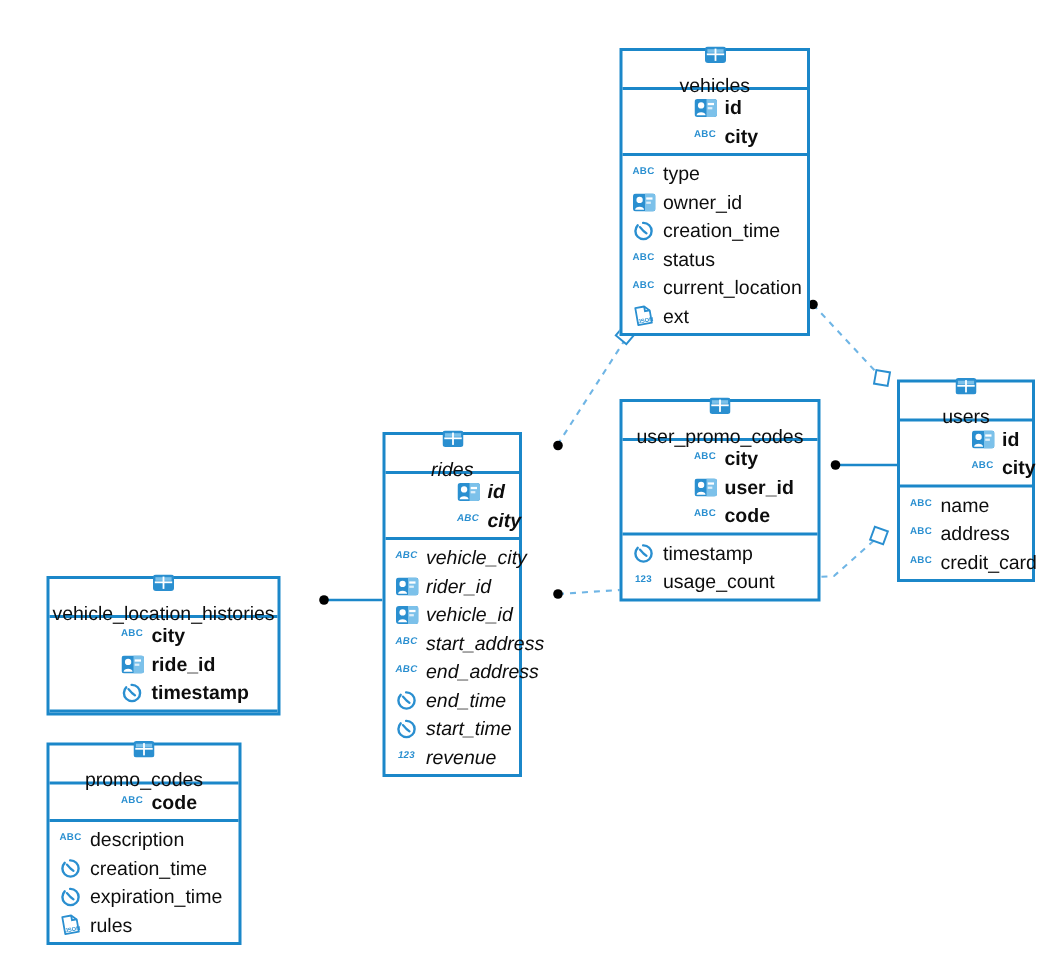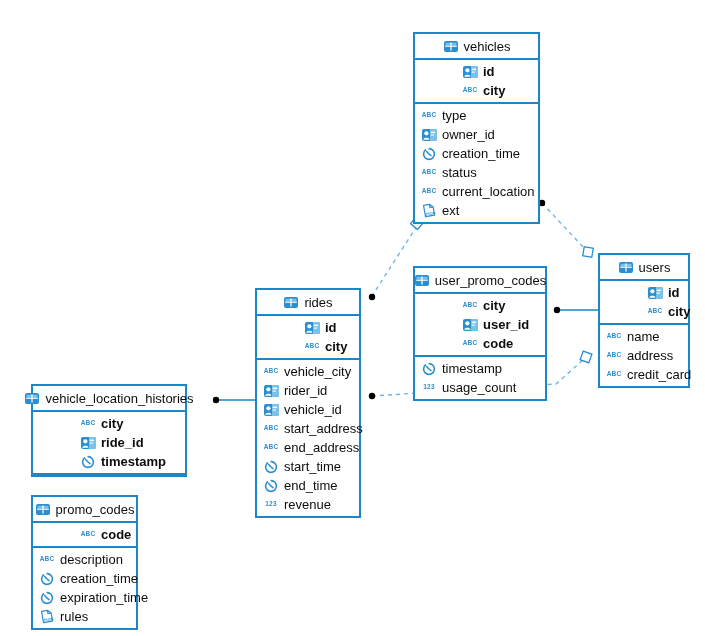--- a/index.html
+++ b/index.html
@@ -15,21 +15,21 @@
   }
   #canvas{position:absolute;inset:0;width:705px;height:636px;}
   #rel-layer{position:absolute;left:0;top:0;pointer-events:none;}
   .erd-table{
     position:absolute;background:#fff;border:2px solid var(--blue);
     box-sizing:border-box;z-index:2;
   }
   .tbl-header{
     height:24px;border-bottom:2px solid var(--blue);
     display:flex;align-items:center;justify-content:center;gap:5px;
-    font-size:13px;font-weight:500;color:var(--text);white-space:nowrap;
+    font-size:13px;font-weight:500;color:var(--text);white-space:nowrap;flex-direction:column;
   }
   .tbl-section{padding:2px 0;}
   .tbl-section.pk{border-bottom:2px solid var(--blue);padding-left:41px;}
   .col-row{
     height:19px;display:flex;align-items:center;gap:4px;
     padding:0 5px;font-size:13px;color:var(--text);white-space:nowrap;
   }
   .col-row.pk{font-weight:bold;}
   .icon-cell{
     flex:0 0 18px;width:18px;height:15px;display:flex;
@@ -262,21 +262,21 @@
             <span>address</span>
           </div>
           <div class="col-row">
             <span class="icon-cell">
               <span class="abc">ABC</span>
             </span>
             <span>credit_card</span>
           </div>
         </div>
       </div>
-      <div class="erd-table" style="left: 255px; top: 288px; width: 106px;">
+      <div class="erd-table" style="left: 255px; top: 288px; width: 93px; font-style: italic;">
         <div class="tbl-header">
           <span class="icon-cell" style="flex: 0 0 16px;">
             <svg width="14" height="11" viewBox="0 0 14 11">
       <rect x="0" y="0" width="14" height="11" rx="2" fill="#2a8fd0"></rect>
       <rect x="1.6" y="1.8" width="10.8" height="2.4" fill="#7cc1ea"></rect>
       <rect x="1.2" y="4.6" width="11.6" height="1.2" fill="#ffffff"></rect>
       <rect x="6.4" y="1.4" width="1.2" height="8.2" fill="#ffffff"></rect>
     </svg>
           </span>
           <span>rides</span>
@@ -347,33 +347,33 @@
             </span>
             <span>end_address</span>
           </div>
           <div class="col-row">
             <span class="icon-cell">
               <svg width="14" height="14" viewBox="0 0 14 14">
       <circle cx="7" cy="7" r="5.4" fill="none" stroke="#2a8fd0" stroke-width="1.6" stroke-dasharray="27 4" stroke-dashoffset="6" stroke-linecap="round"></circle>
       <path d="M7,7 L4.6,4.4 M7,7 L9,8.6" fill="none" stroke="#2a8fd0" stroke-width="1.5" stroke-linecap="round"></path>
     </svg>
             </span>
+            <span>end_time</span>
+          </div>
+          <div class="col-row">
+            <span class="icon-cell">
+              <svg width="14" height="14" viewBox="0 0 14 14">
+      <circle cx="7" cy="7" r="5.4" fill="none" stroke="#2a8fd0" stroke-width="1.6" stroke-dasharray="27 4" stroke-dashoffset="6" stroke-linecap="round"></circle>
+      <path d="M7,7 L4.6,4.4 M7,7 L9,8.6" fill="none" stroke="#2a8fd0" stroke-width="1.5" stroke-linecap="round"></path>
+    </svg>
+            </span>
             <span>start_time</span>
           </div>
           <div class="col-row">
             <span class="icon-cell">
-              <svg width="14" height="14" viewBox="0 0 14 14">
-      <circle cx="7" cy="7" r="5.4" fill="none" stroke="#2a8fd0" stroke-width="1.6" stroke-dasharray="27 4" stroke-dashoffset="6" stroke-linecap="round"></circle>
-      <path d="M7,7 L4.6,4.4 M7,7 L9,8.6" fill="none" stroke="#2a8fd0" stroke-width="1.5" stroke-linecap="round"></path>
-    </svg>
-            </span>
-            <span>end_time</span>
-          </div>
-          <div class="col-row">
-            <span class="icon-cell">
               <span class="abc">123</span>
             </span>
             <span>revenue</span>
           </div>
         </div>
       </div>
       <div class="erd-table" style="left: 31px; top: 336px; width: 156px; margin-top: 48px;">
         <div class="tbl-header">
           <span class="icon-cell" style="flex: 0 0 16px;">
             <svg width="14" height="11" viewBox="0 0 14 11">
@@ -409,21 +409,21 @@
             <span class="icon-cell">
               <svg width="14" height="14" viewBox="0 0 14 14">
       <circle cx="7" cy="7" r="5.4" fill="none" stroke="#2a8fd0" stroke-width="1.6" stroke-dasharray="27 4" stroke-dashoffset="6" stroke-linecap="round"></circle>
       <path d="M7,7 L4.6,4.4 M7,7 L9,8.6" fill="none" stroke="#2a8fd0" stroke-width="1.5" stroke-linecap="round"></path>
     </svg>
             </span>
             <span>timestamp</span>
           </div>
         </div>
       </div>
-      <div class="erd-table" style="left: 31px; top: 495px; width: 107px; text-align: center;">
+      <div class="erd-table" style="left: 31px; top: 495px; width: 130px; text-align: center;">
         <div class="tbl-header">
           <span class="icon-cell" style="flex: 0 0 16px;">
             <svg width="14" height="11" viewBox="0 0 14 11">
       <rect x="0" y="0" width="14" height="11" rx="2" fill="#2a8fd0"></rect>
       <rect x="1.6" y="1.8" width="10.8" height="2.4" fill="#7cc1ea"></rect>
       <rect x="1.2" y="4.6" width="11.6" height="1.2" fill="#ffffff"></rect>
       <rect x="6.4" y="1.4" width="1.2" height="8.2" fill="#ffffff"></rect>
     </svg>
           </span>
           <span>promo_codes</span>

